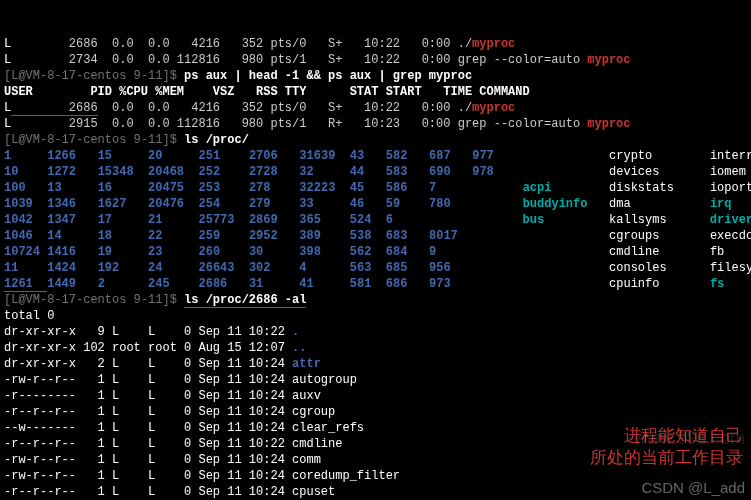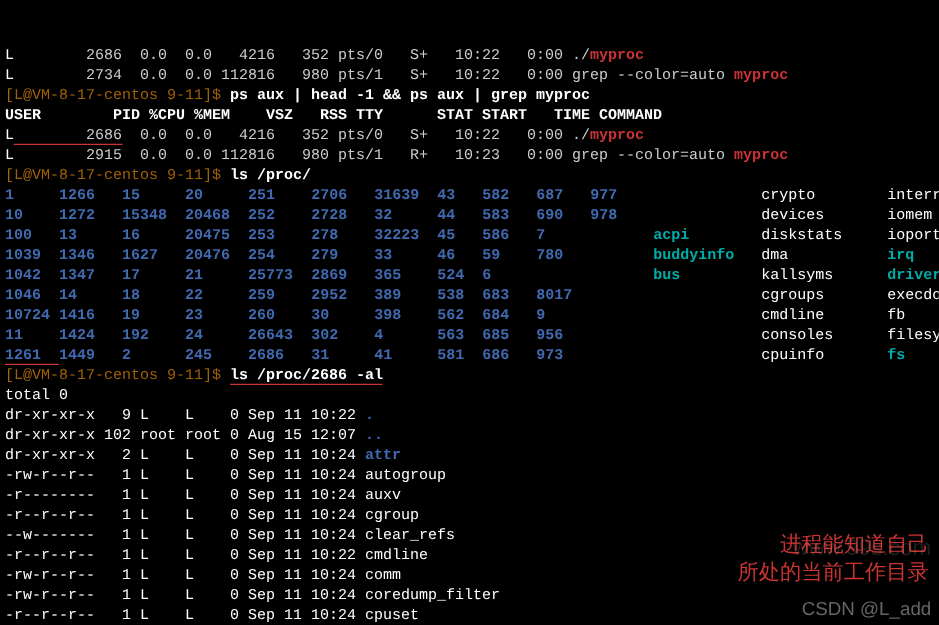--- a/index.html
+++ b/index.html
@@ -1,18 +1,18 @@
 <!DOCTYPE html>
 <html><head>
 <meta charset="utf-8">
 <style>
   html,body{margin:0;padding:0;background:#000;font-family:Consolas,'Courier New',monospace;font-size:12px;line-height:16px;color:#ccc;}
   .term{padding:4px 16px 4px 4px;width:751px;height:500px;box-sizing:border-box;position:relative;white-space:pre;}
   .row{display:block;height:16px;}
-  .prompt{color:#a16207;}
+  .prompt{color:#737373;}
   .white{color:#fff;}
   .bwhite{color:#fff;font-weight:bold;text-align:right;}
   .bcyan{color:#00aca8;font-weight:bold;}
   .darkblue{color:#4169b0;font-weight:bold;}
   .red{color:#c33;font-weight:bold;}
   .u{border-bottom:1px solid #c33;}
   .side-ann{color:#c33;position:absolute;right:8px;font-family:'Microsoft YaHei',sans-serif;font-size:17px;line-height:16px;}
   .watermark{position:absolute;right:6px;bottom:4px;color:#666;font-size:15px;font-family:sans-serif;}
   .wm2{position:absolute;right:6px;top:430px;color:rgba(200,200,200,0.15);font-size:18px;font-family:sans-serif;}
 </style>

